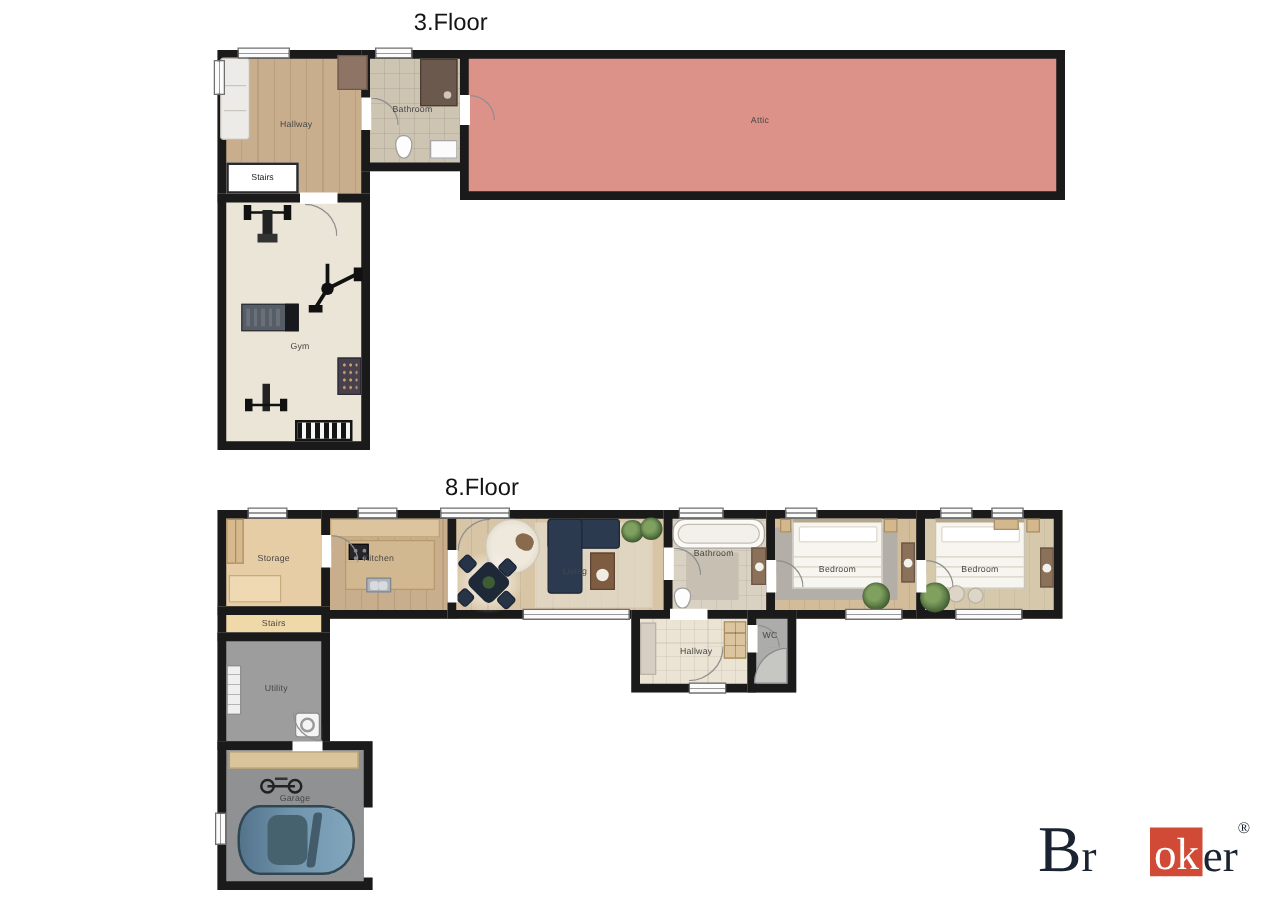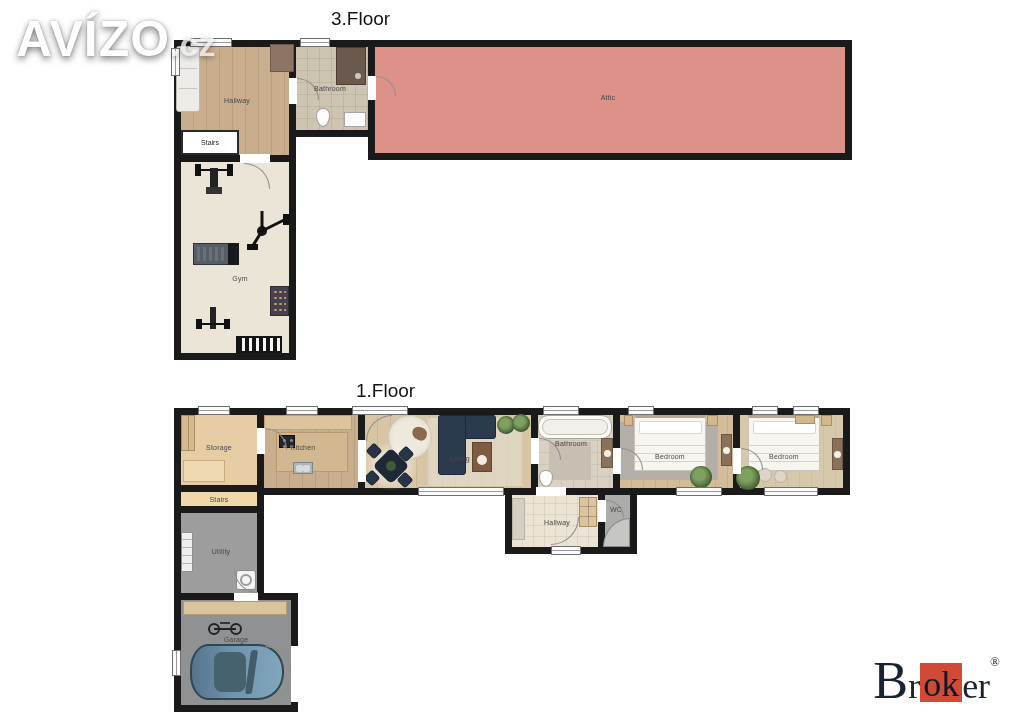--- a/index.html
+++ b/index.html
@@ -104,21 +104,21 @@
   .car::after{content:"";position:absolute;left:62%;top:8%;width:8%;height:84%;background:rgba(25,40,50,.55);border-radius:3px;transform:skewX(-8deg);}
 
   
   .avizo{position:absolute;left:16px;top:10px;z-index:9;font-weight:bold;}
   .avizo-brand{font-size:50px;color:#ffffff;letter-spacing:1px;
                text-shadow:0 3px 7px rgba(0,0,0,.5),0 0 2px rgba(0,0,0,.3);}
   .avizo-suffix{font-size:34px;color:rgba(250,250,250,.78);text-shadow:0 2px 5px rgba(0,0,0,.35);}
   .bc{position:absolute;right:24px;bottom:20px;z-index:9;font-family:"Liberation Serif",serif;color:#1a2332;line-height:.92;}
   .bc-l1{font-size:36px;}
   .bc-l1::first-letter{font-size:1.45em;}
-  .bc-hl{display:inline-block;background:#d14a36;color:#0f172a;padding:5px 3px 1px 3px;position:relative;top:-2px;}
+  .bc-hl{display:inline-block;background:#d14a36;color:#ffffff;padding:5px 3px 1px 3px;position:relative;top:-2px;margin-left:43px;}
   .bc-reg{font-size:13px;vertical-align:top;}
   .bc-l2{font-size:36px;margin-left:22px;margin-top:-6px;}
   .bc-l2::first-letter{font-size:1.45em;}
 </style>
 </head>
 <body>
 
 <div id="canvas">
 
   <div class="floor-title" style="left:331px;top:8px">3.Floor</div>
@@ -169,21 +169,21 @@
       <rect x="28" y="16" width="6" height="10" fill="#111"></rect>
     </svg>
   <div class="f bench" style="left:236px;top:336px;width:46px;height:17px"></div>
   <div class="f board" style="left:270px;top:286px;width:19px;height:30px"></div>
 
   <div class="rlabel" style="left:237px;top:100px">Hallway</div>
   <div class="rlabel" style="left:330px;top:88px">Bathroom</div>
   <div class="rlabel" style="left:608px;top:97px">Attic</div>
   <div class="rlabel" style="left:240px;top:278px">Gym</div>
 
-  <div class="floor-title" style="left:356px;top:380px">1.Floor</div>
+  <div class="floor-title" style="left:356px;top:380px">8.Floor</div>
 
   <div class="room fill-storage" style="left:174px;top:408px;width:90px;height:84px"></div>
   <div class="room wood-a" style="left:257px;top:408px;width:109px;height:87px"></div>
   <div class="room wood-b" style="left:358px;top:408px;width:180px;height:87px"></div>
   <div class="room tile-b" style="left:531px;top:408px;width:89px;height:87px"></div>
   <div class="room wood-c" style="left:613px;top:408px;width:127px;height:87px"></div>
   <div class="room wood-d" style="left:733px;top:408px;width:117px;height:87px"></div>
   <div class="room fill-stairs" style="left:174px;top:485px;width:90px;height:28px"></div>
   <div class="room fill-utility" style="left:174px;top:506px;width:90px;height:94px"></div>
   <div class="room fill-garage" style="left:174px;top:593px;width:124px;height:119px"></div>
@@ -284,21 +284,18 @@
   <div class="rlabel" style="left:460px;top:458px">Living</div>
   <div class="rlabel" style="left:571px;top:443px">Bathroom</div>
   <div class="rlabel" style="left:670px;top:456px">Bedroom</div>
   <div class="rlabel" style="left:784px;top:456px">Bedroom</div>
   <div class="rlabel" style="left:219px;top:499px">Stairs</div>
   <div class="rlabel" style="left:221px;top:551px">Utility</div>
   <div class="rlabel" style="left:236px;top:639px">Garage</div>
   <div class="rlabel" style="left:557px;top:522px">Hallway</div>
   <div class="rlabel" style="left:616px;top:509px">WC</div>
 
-  <div class="avizo">
-    <span class="avizo-brand">AVÍZO</span><span class="avizo-suffix">.cz</span>
-  </div>
 
   <div class="bc">
     <div class="bc-l1"><span>Br</span><span class="bc-hl">ok</span><span>er</span><span class="bc-reg">®</span></div>
   </div>
 
 </div>
 
 </body></html>

